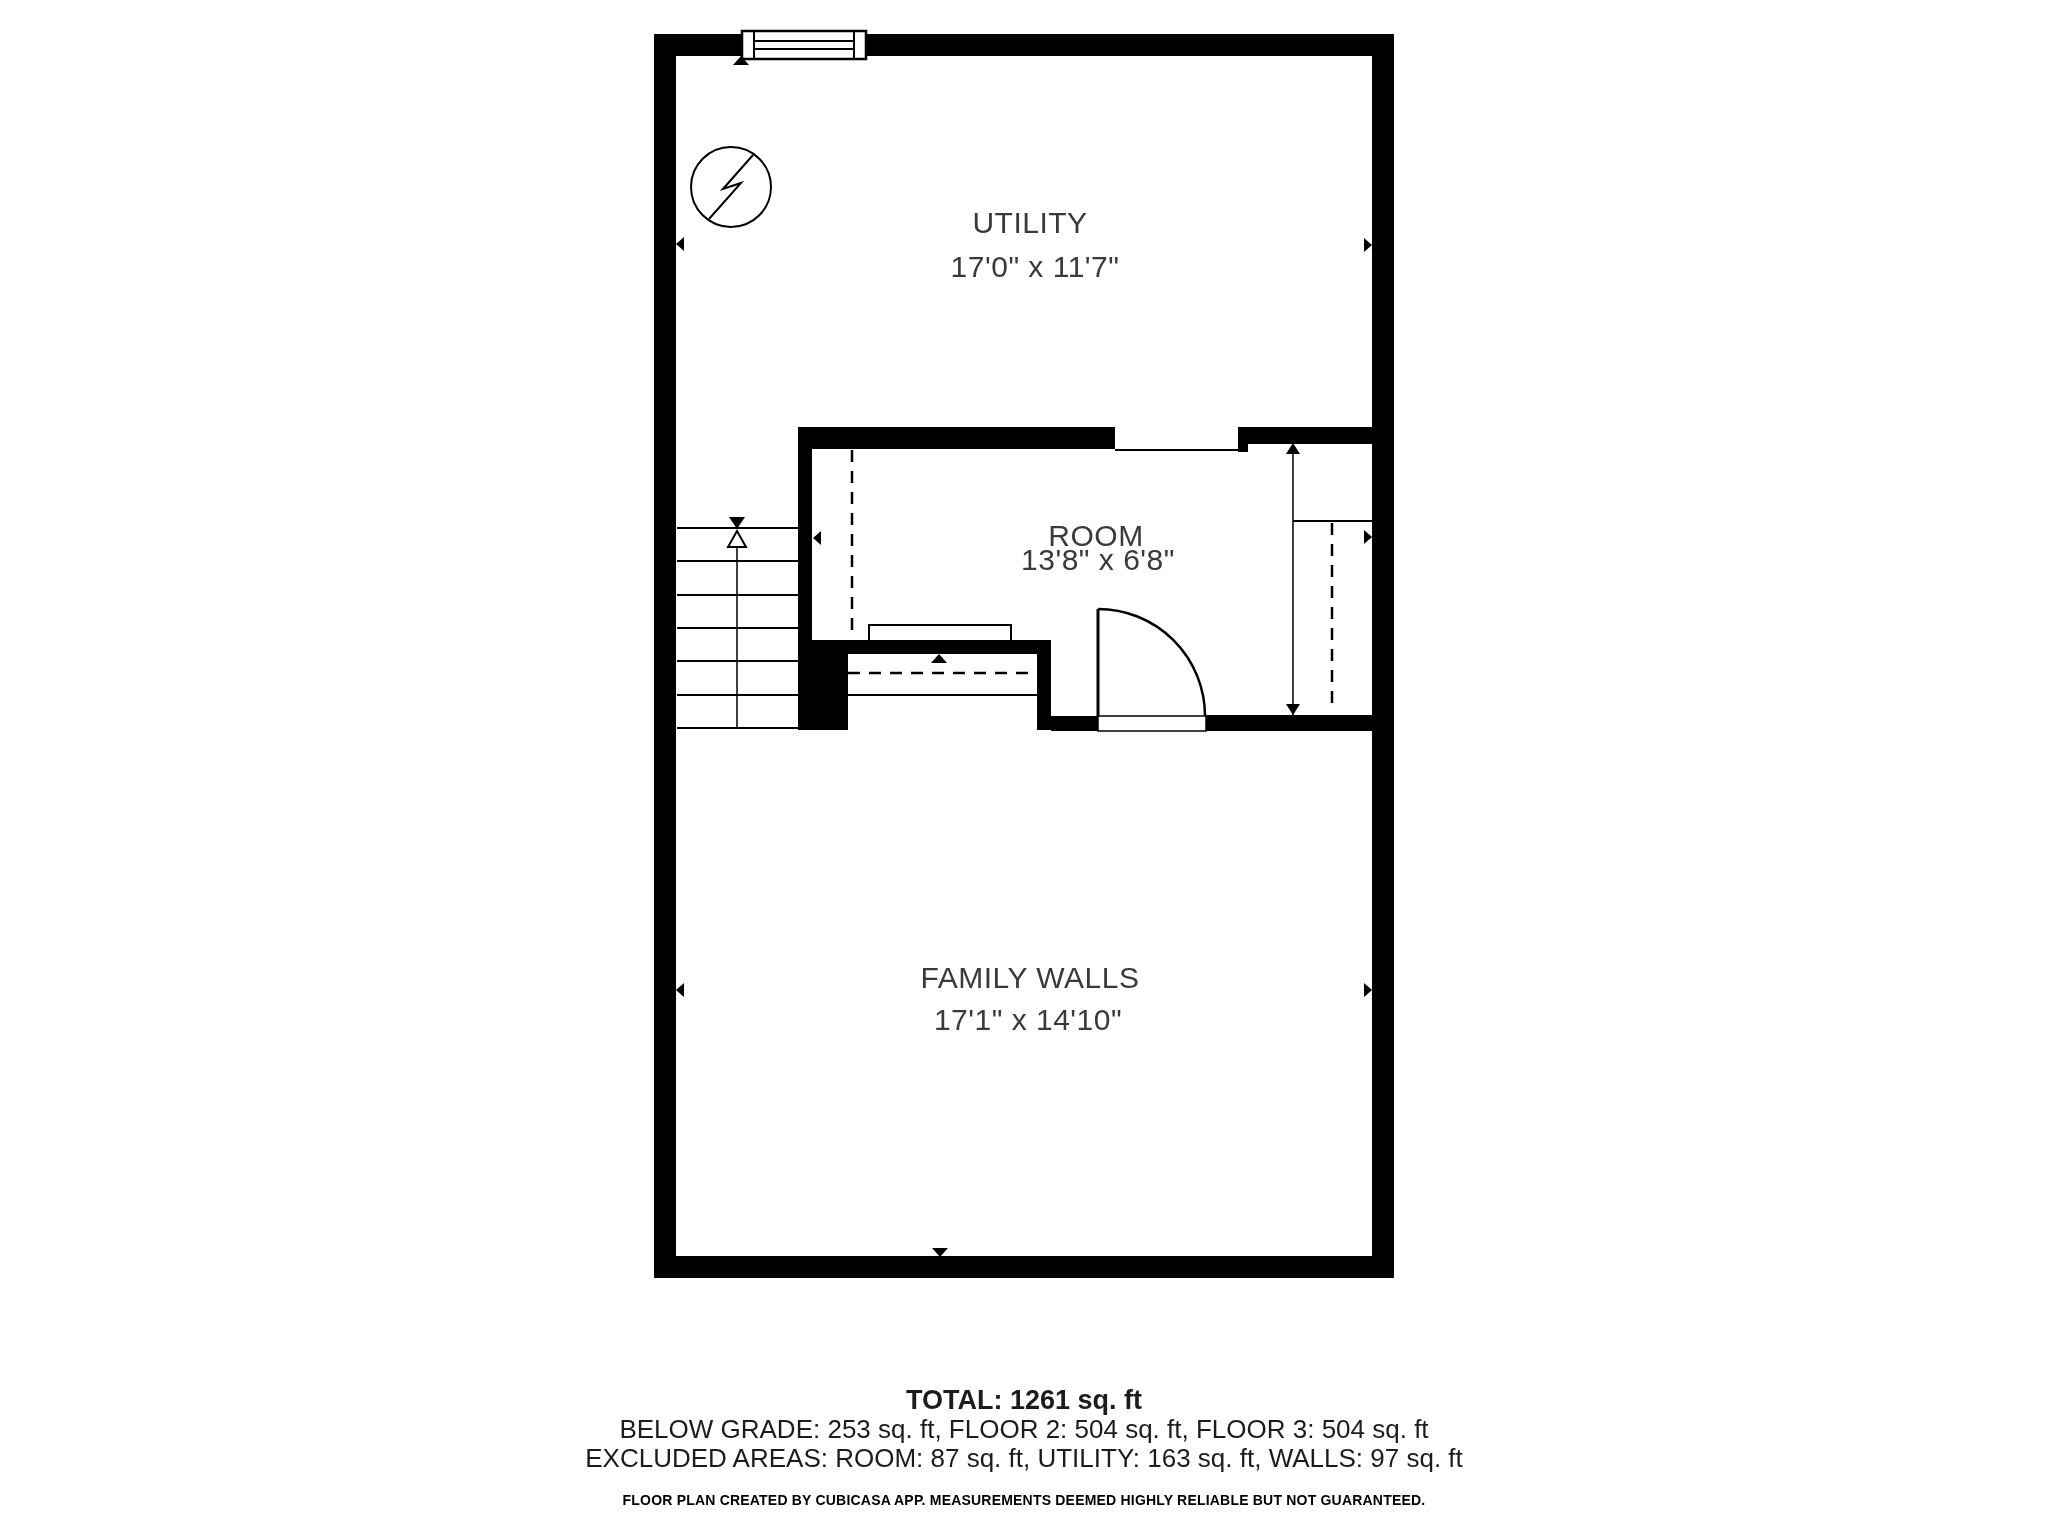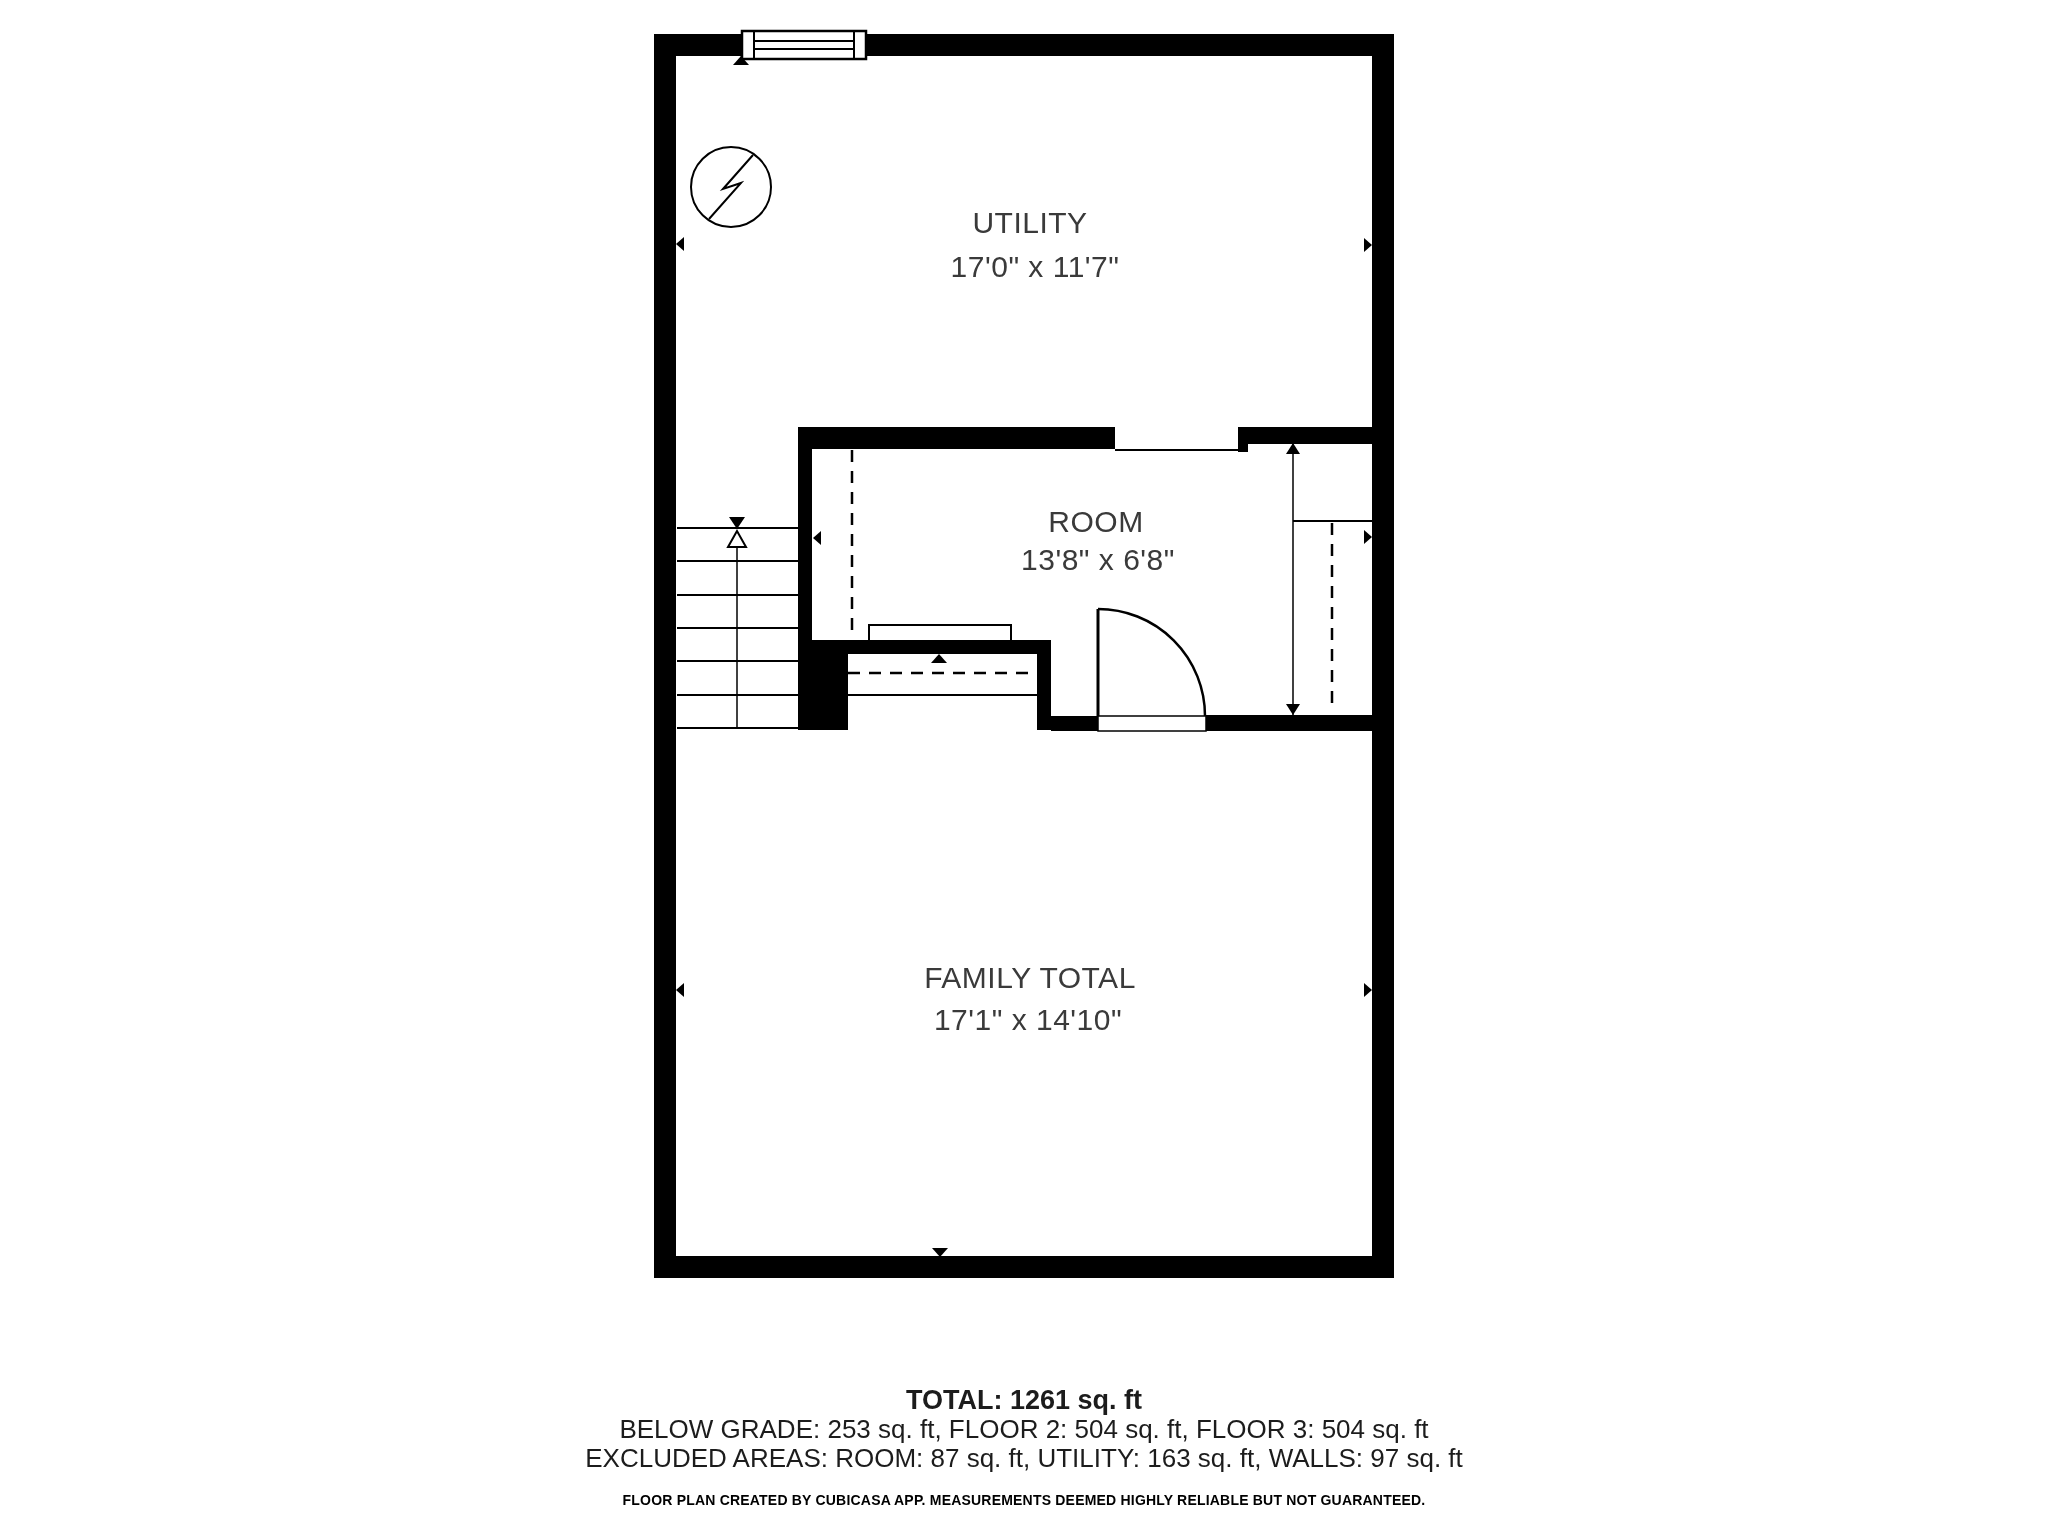--- a/index.html
+++ b/index.html
@@ -100,24 +100,24 @@
       <polygon points="1293,715 1286,704 1300,704"></polygon>
       <polygon points="676,990 684,983 684,997"></polygon>
       <polygon points="1372,990 1364,983 1364,997"></polygon>
       <polygon points="940,1257 932,1248 948,1248"></polygon>
     </g>
   </svg>
 
   <div class="label" style="left:1030px;top:223px;">UTILITY</div>
   <div class="label" style="left:1035px;top:267px;">17'0" x 11'7"</div>
 
-  <div class="label" style="left:1096px;top:522px;">ROOM</div>
+  <div class="label" style="left:1096px;top:536px;">ROOM</div>
   <div class="label" style="left:1098px;top:560px;">13'8" x 6'8"</div>
 
-  <div class="label" style="left:1030px;top:978px;">FAMILY TOTAL</div>
+  <div class="label" style="left:1030px;top:978px;">FAMILY WALLS</div>
   <div class="label" style="left:1028px;top:1020px;">17'1" x 14'10"</div>
 
   <div class="footer total" style="left:1024px;top:1392px;">TOTAL: 1261 sq. ft</div>
   <div class="footer" style="left:1024px;top:1421px;text-align:center;">BELOW GRADE: 253 sq. ft, FLOOR 2: 504 sq. ft, FLOOR 3: 504 sq. ft</div>
   <div class="footer" style="left:1024px;top:1450px;">EXCLUDED AREAS: ROOM: 87 sq. ft, UTILITY: 163 sq. ft, WALLS: 97 sq. ft</div>
   <div class="footer disclaimer" style="left:1024px;top:1492px;">FLOOR PLAN CREATED BY CUBICASA APP. MEASUREMENTS DEEMED HIGHLY RELIABLE BUT NOT GUARANTEED.</div>
 
 </div>
 
 </body></html>

